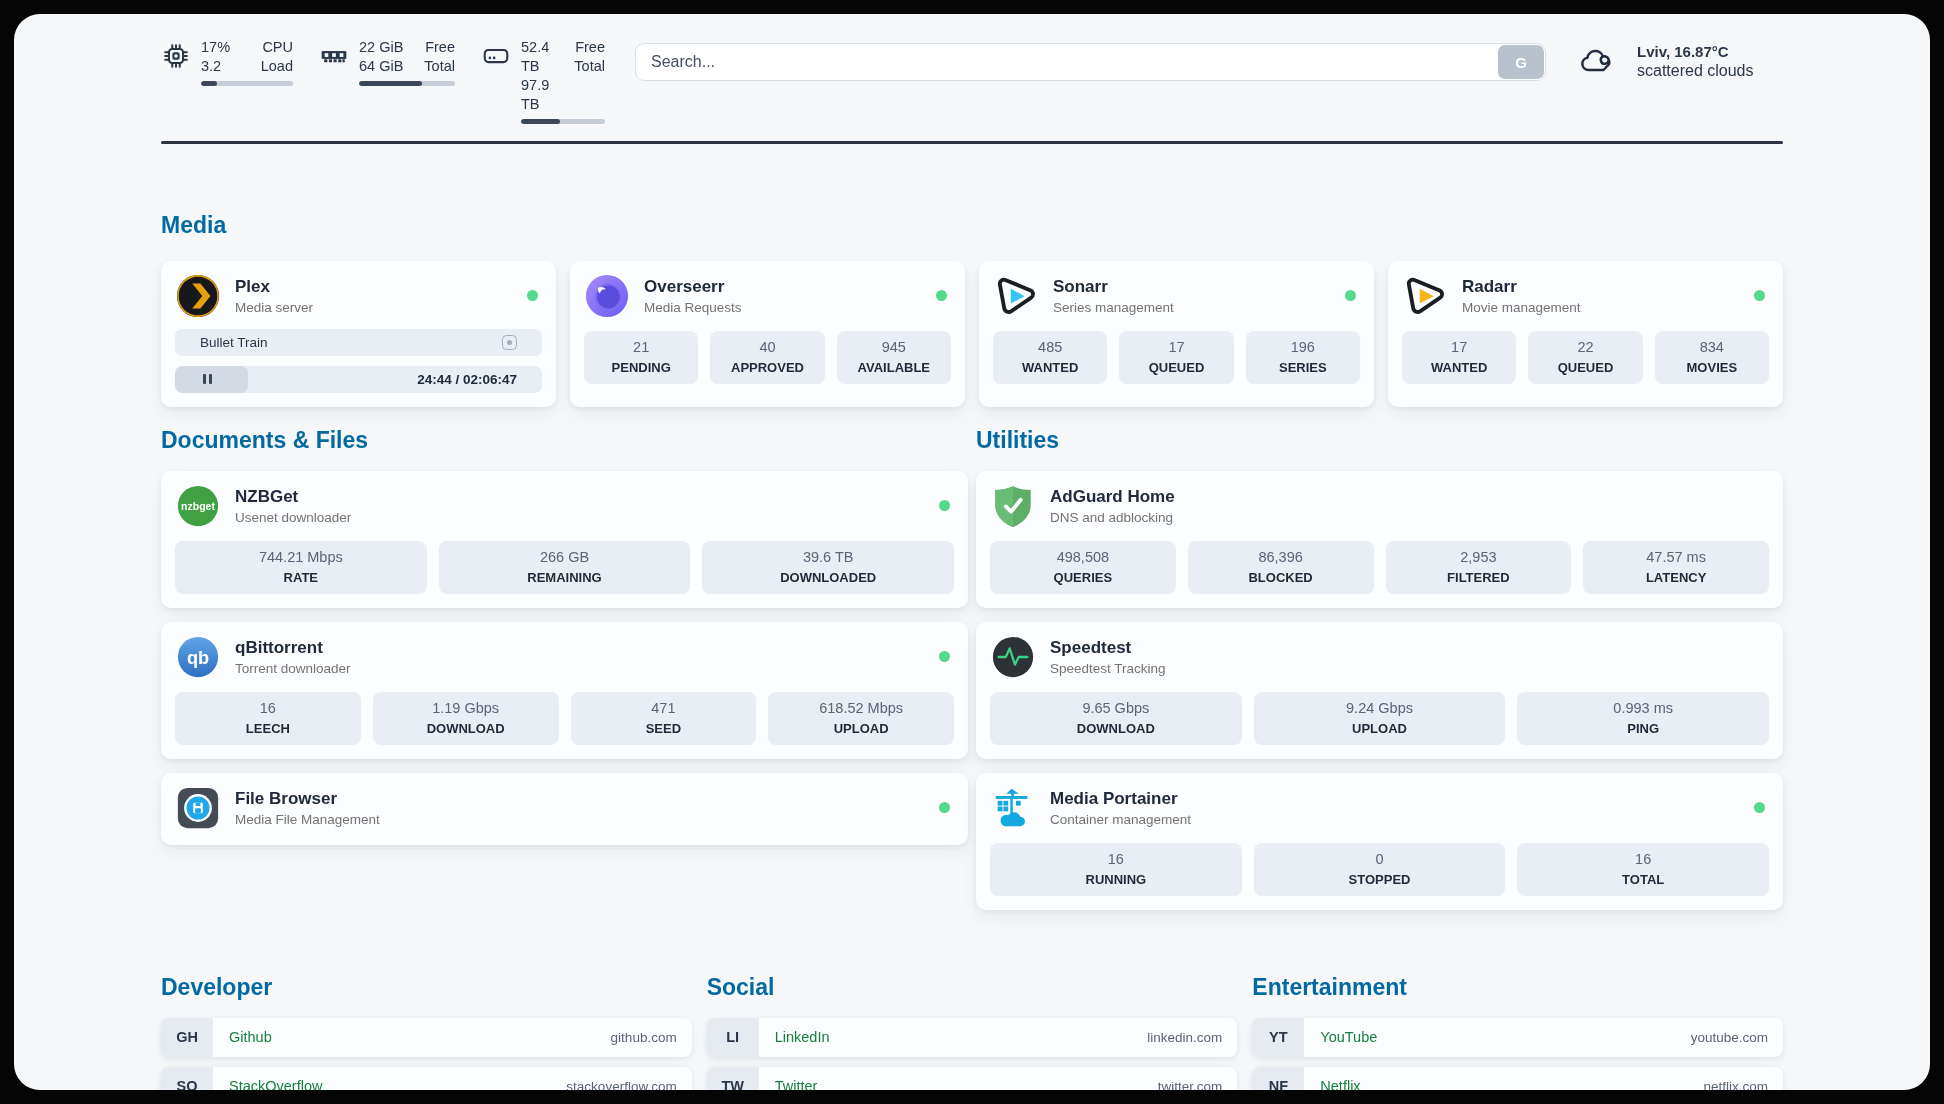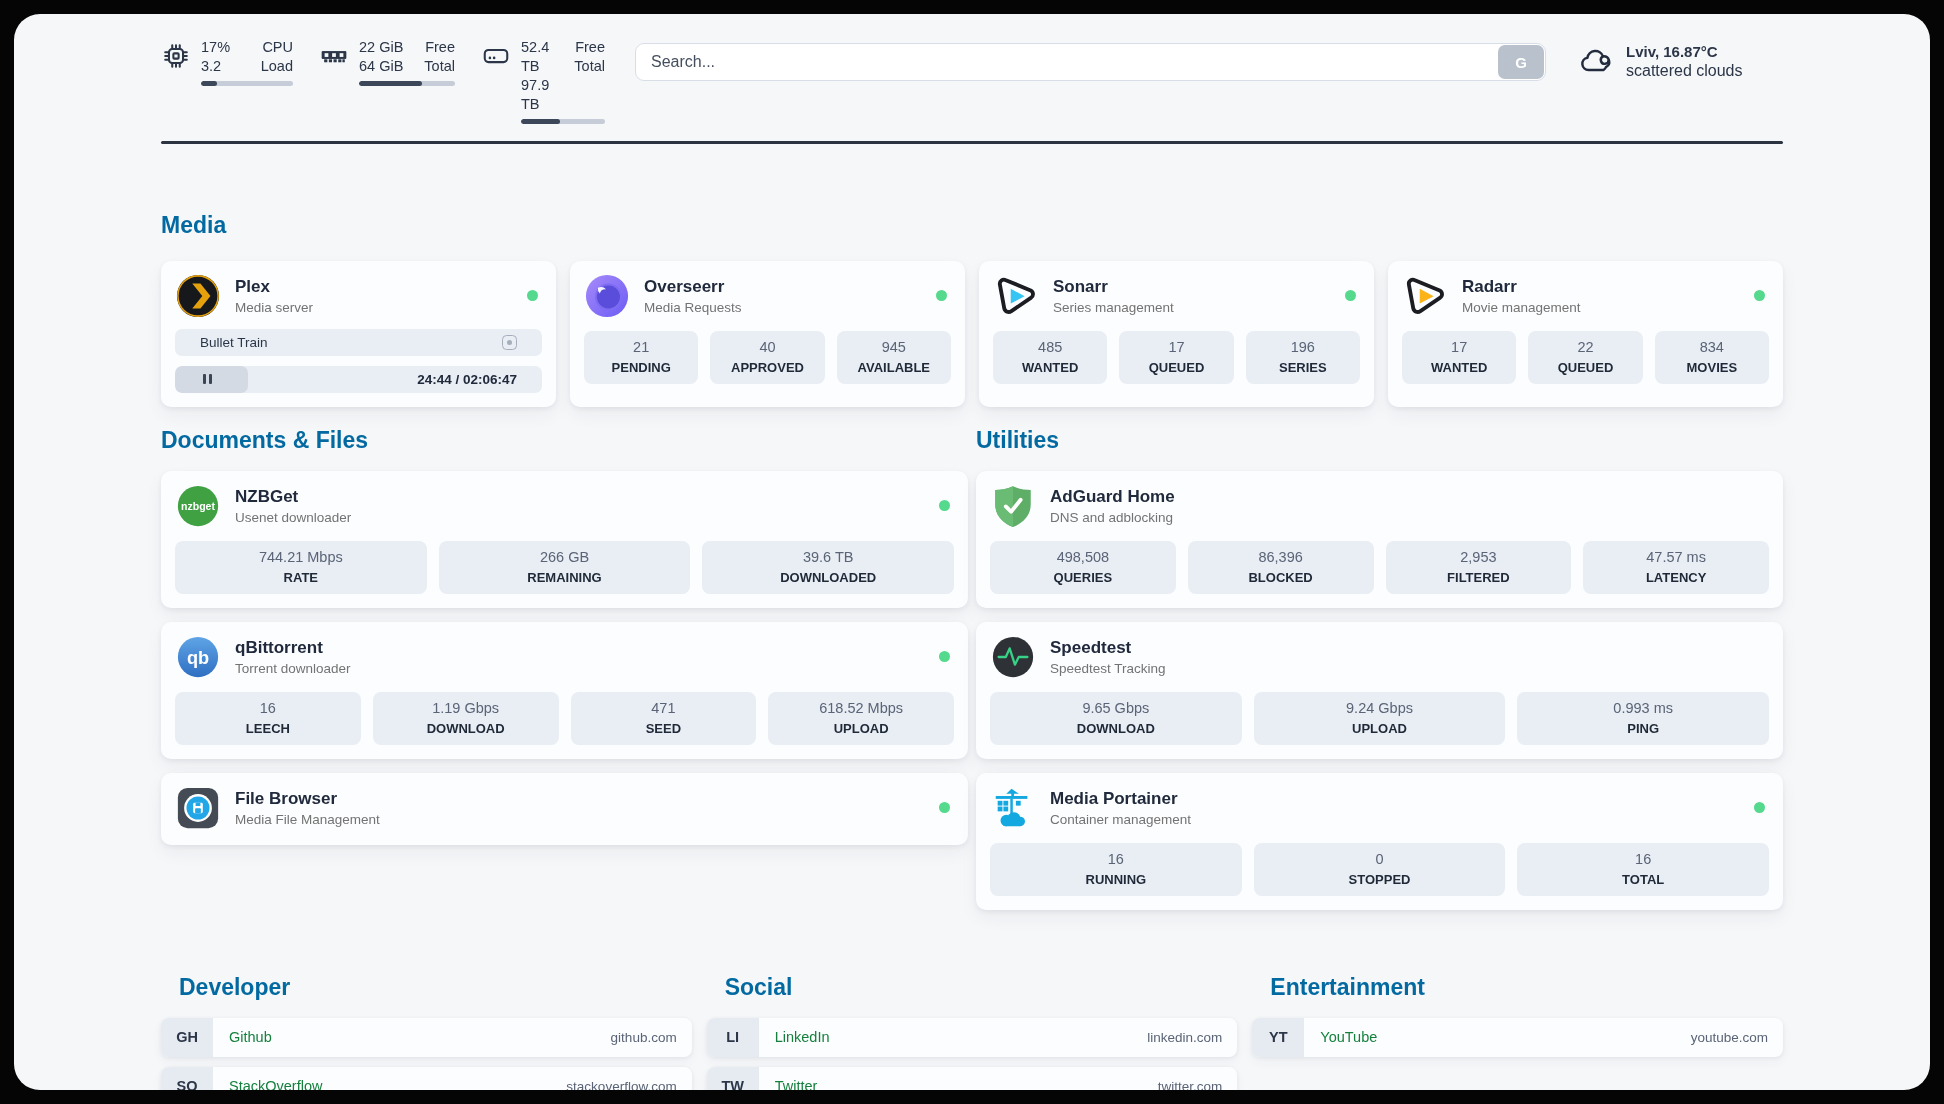--- a/index.html
+++ b/index.html
@@ -23,21 +23,21 @@
 
   .searchwrap { flex:1 1 auto; margin:5px 32px 0 30px; position:relative; height:38px; }
   .searchwrap input { width:100%; height:100%; border:1px solid #d8dee8; border-radius:9px;
       background:#ffffff; padding:0 56px 0 15px; font-size:16px; color:#2b3648; outline:none;
       font-family:inherit; }
   .searchwrap input::placeholder { color:#3a4556; opacity:.95; }
   .search-btn { position:absolute; top:2px; right:2px; bottom:2px; width:46px; border:none;
       background:#b9c1cc; color:#ffffff; font-weight:600; font-size:15px; border-radius:7px;
       cursor:pointer; font-family:inherit; }
 
-  .weather { display:flex; gap:10px; margin-top:4px; align-items:center; min-width:205px; }
+  .weather { display:flex; gap:21px; margin-top:4px; align-items:center; min-width:205px; }
   .weather-title { font-size:15px; font-weight:600; line-height:20px; }
   .weather-sub { font-size:16px; line-height:18px; }
 
   .divider { height:2.5px; background:#2c3442; border-radius:2px; margin-top:17px; }
 
   
   .sec-title { font-size:23px; font-weight:600; color:#0369a1; }
   .sec-media { margin:68px 0 22px; }
   .mid-grid { display:grid; grid-template-columns:1fr 1fr; column-gap:8px; margin-top:20px; }
   .mid-col .sec-title { margin-bottom:17px; }
@@ -66,21 +66,21 @@
   .rec-icon { margin-left:auto; width:15px; height:15px; border:1.6px solid #a6aebc; border-radius:4.5px;
       display:flex; align-items:center; justify-content:center; }
   .rec-icon span { width:5px; height:5px; border-radius:50%; background:#a6aebc; display:block; }
   .progress-fill { position:absolute; left:0; top:0; bottom:0; background:#d4dae4; border-radius:7px; }
   .pause { position:relative; display:flex; gap:3px; margin-left:3px; }
   .pause i { width:3px; height:10px; background:#3a4556; border-radius:1px; display:block; }
   .media-time { margin-left:auto; position:relative; font-size:13.5px; font-weight:600; color:#202a3c; }
 
   
   .bottom-grid { display:grid; grid-template-columns:1fr 1fr 1fr; column-gap:15px; margin-top:64px; }
-  .bottom-grid .sec-title { margin-bottom:17px;margin-left:18px; }
+  .bottom-grid .sec-title { margin-bottom:17px; }
   .bm { display:flex; align-items:center; height:39px; background:#fcfdff; border-radius:8px;
       overflow:hidden; box-shadow:0 1px 4px rgba(35,45,65,.07), 0 5px 12px rgba(35,45,65,.04);
       margin-bottom:10px; cursor:pointer; }
   .bm-abbr { width:52px; align-self:stretch; background:#e6eaf1; display:flex; align-items:center;
       justify-content:center; font-size:14.5px; font-weight:600; color:#2b3648; }
   .bm-name { margin-left:16px; font-size:14.5px; font-weight:400; color:#15803d; }
   .bm-url { margin-left:auto; margin-right:15px; font-size:13.5px; color:#5a6476; }
 
   svg { display:block; }
 </style>
@@ -570,18 +570,23 @@
       </div>
     </div>
 
     <div>
       <h2 class="sec-title">Entertainment</h2>
       <div class="bm">
         <span class="bm-abbr">YT</span>
         <span class="bm-name">YouTube</span>
         <span class="bm-url">youtube.com</span>
       </div>
+      <div class="bm">
+        <span class="bm-abbr">NF</span>
+        <span class="bm-name">Netflix</span>
+        <span class="bm-url">netflix.com</span>
+      </div>
 
     </div>
 
   </div>
 </div>
 </div>
 
 </body></html>

